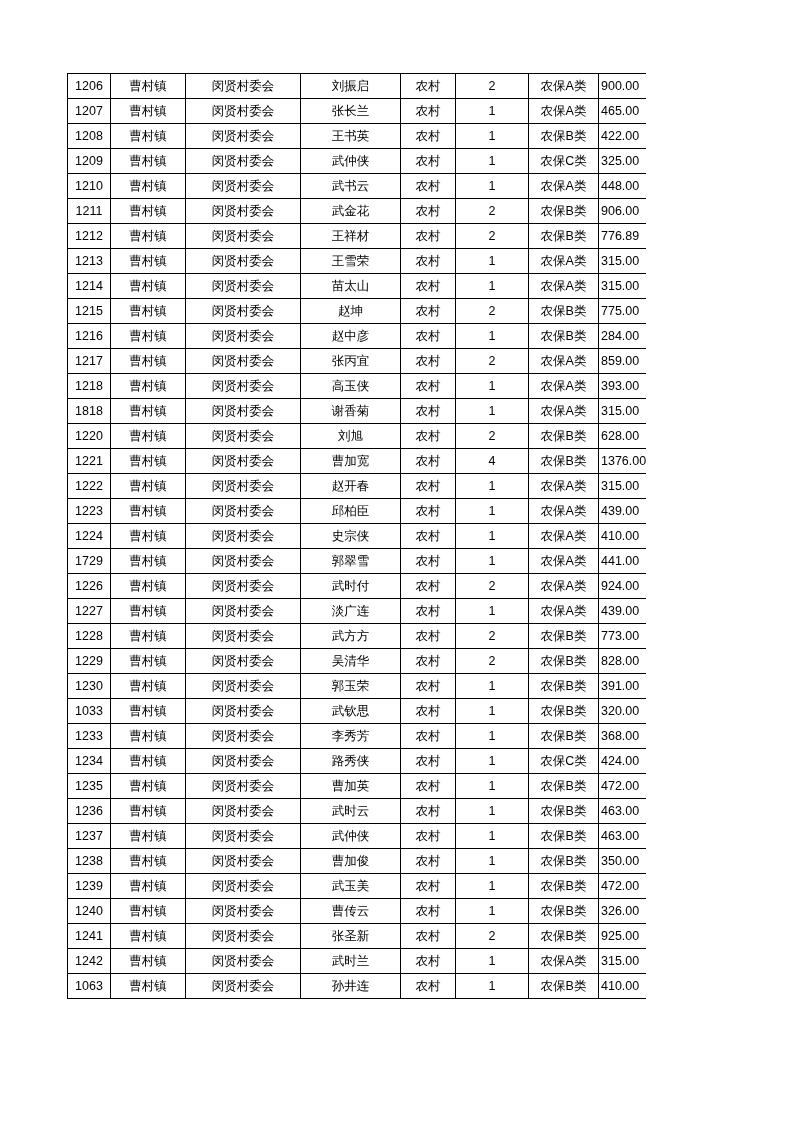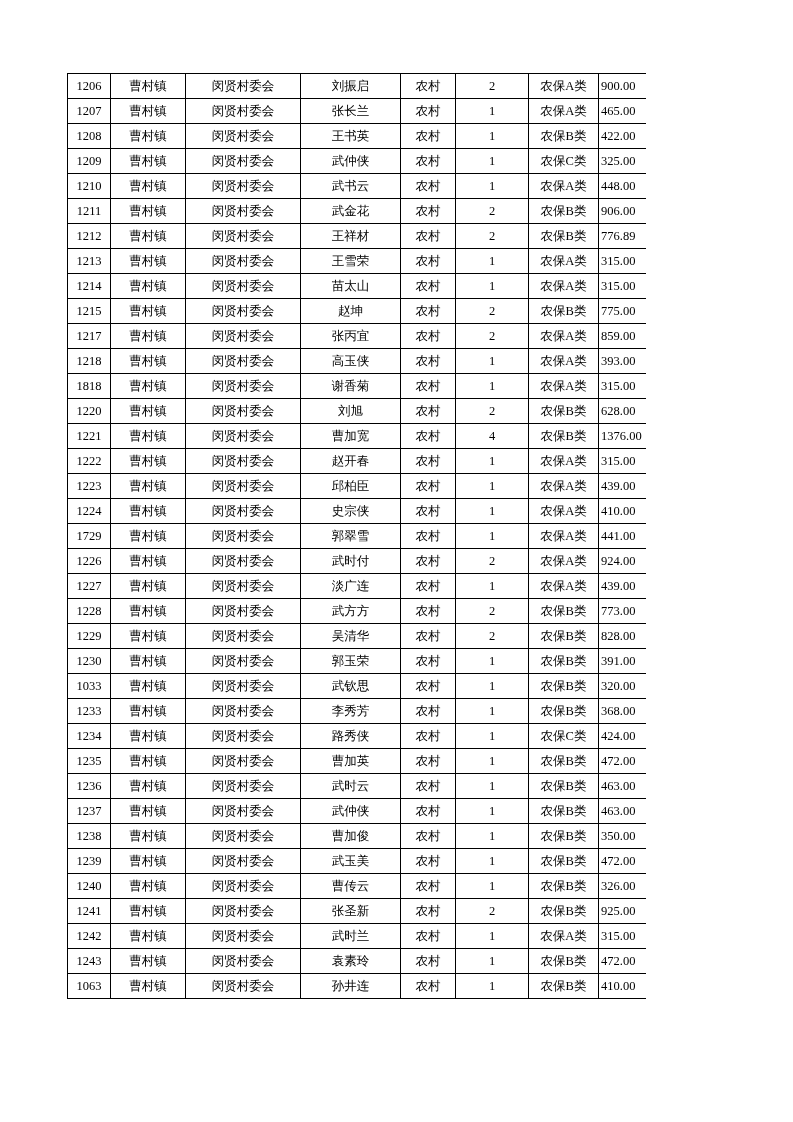--- a/index.html
+++ b/index.html
@@ -5,21 +5,21 @@
   html, body {
     margin: 0;
     padding: 0;
     background: #ffffff;
   }
   .page {
     position: relative;
     width: 646px;
     height: 1122px;
     background: #ffffff;
-    font-family: Liberation Serif, serif;
+    font-family: Liberation Sans, sans-serif;
     color: #000000;
     overflow: hidden;
   }
   table.data-table {
     position: absolute;
     left: 67px;
     top: 73px;
     width: 623px;
     border-collapse: collapse;
     table-layout: fixed;
@@ -157,20 +157,30 @@
           <td>1215</td>
           <td>曹村镇</td>
           <td>闵贤村委会</td>
           <td>赵坤</td>
           <td>农村</td>
           <td>2</td>
           <td>农保B类</td>
           <td class="amount">775.00</td>
         </tr>
         <tr>
+          <td>1216</td>
+          <td>曹村镇</td>
+          <td>闵贤村委会</td>
+          <td>赵中彦</td>
+          <td>农村</td>
+          <td>1</td>
+          <td>农保B类</td>
+          <td class="amount">284.00</td>
+        </tr>
+        <tr>
           <td>1217</td>
           <td>曹村镇</td>
           <td>闵贤村委会</td>
           <td>张丙宜</td>
           <td>农村</td>
           <td>2</td>
           <td>农保A类</td>
           <td class="amount">859.00</td>
         </tr>
         <tr>
@@ -405,30 +415,20 @@
         </tr>
         <tr>
           <td>1242</td>
           <td>曹村镇</td>
           <td>闵贤村委会</td>
           <td>武时兰</td>
           <td>农村</td>
           <td>1</td>
           <td>农保A类</td>
           <td class="amount">315.00</td>
-        </tr>
-        <tr>
-          <td>1243</td>
-          <td>曹村镇</td>
-          <td>闵贤村委会</td>
-          <td>袁素玲</td>
-          <td>农村</td>
-          <td>1</td>
-          <td>农保B类</td>
-          <td class="amount">472.00</td>
         </tr>
         <tr>
           <td>1063</td>
           <td>曹村镇</td>
           <td>闵贤村委会</td>
           <td>孙井连</td>
           <td>农村</td>
           <td>1</td>
           <td>农保B类</td>
           <td class="amount">410.00</td>

